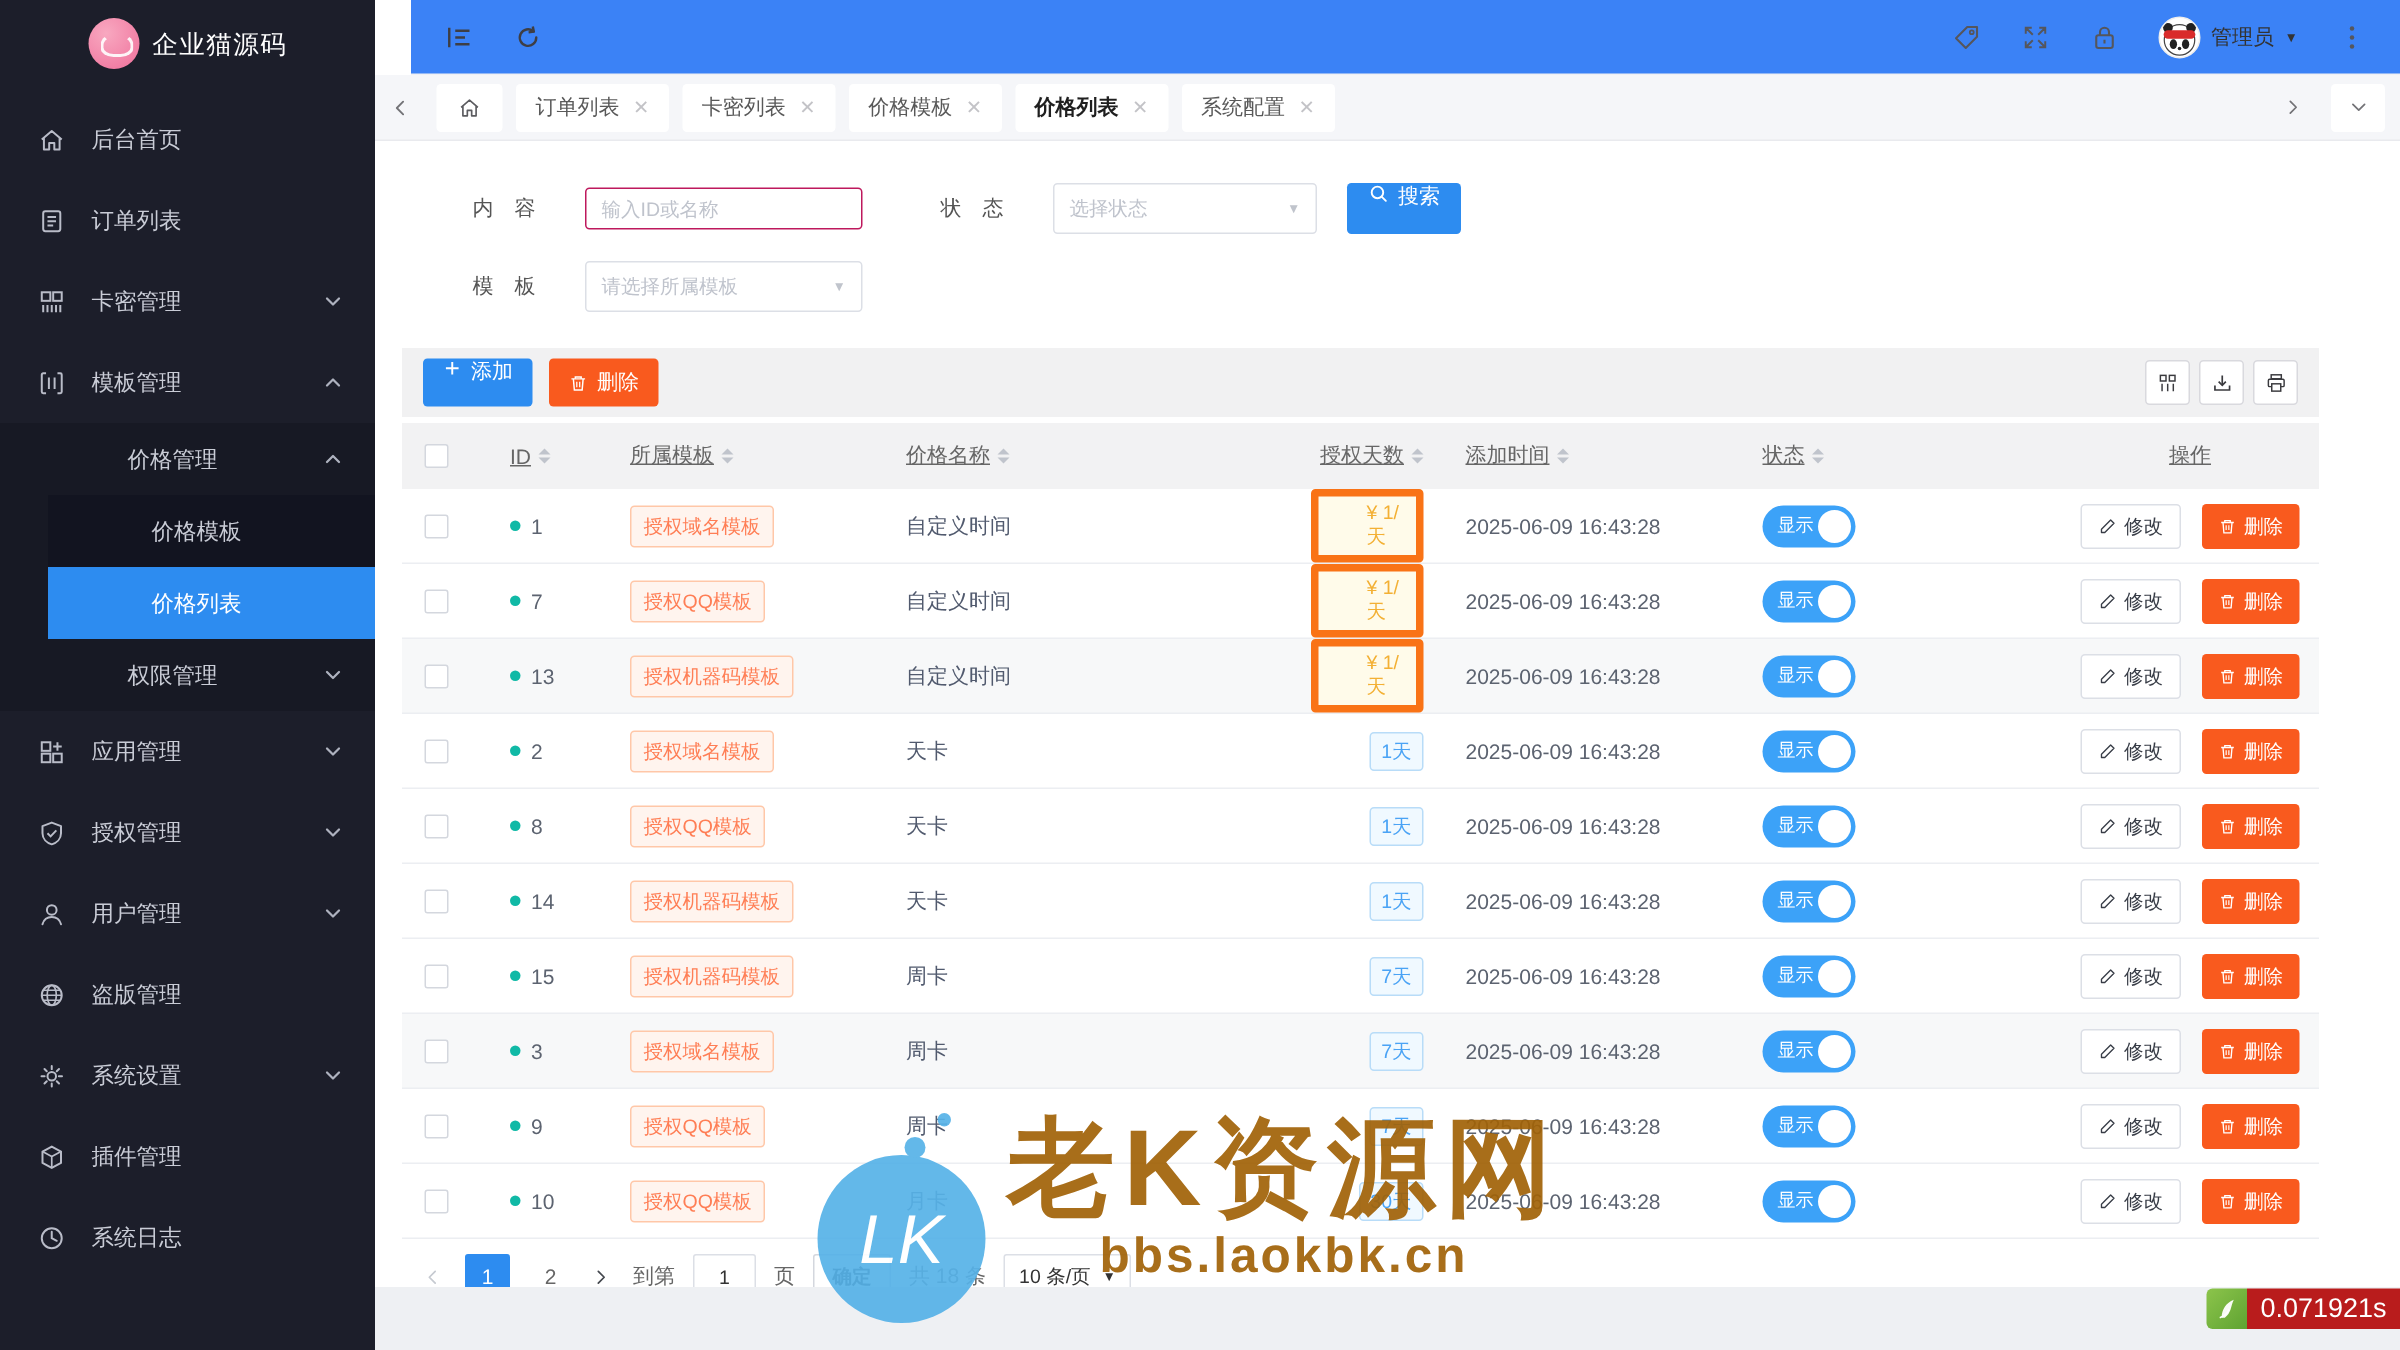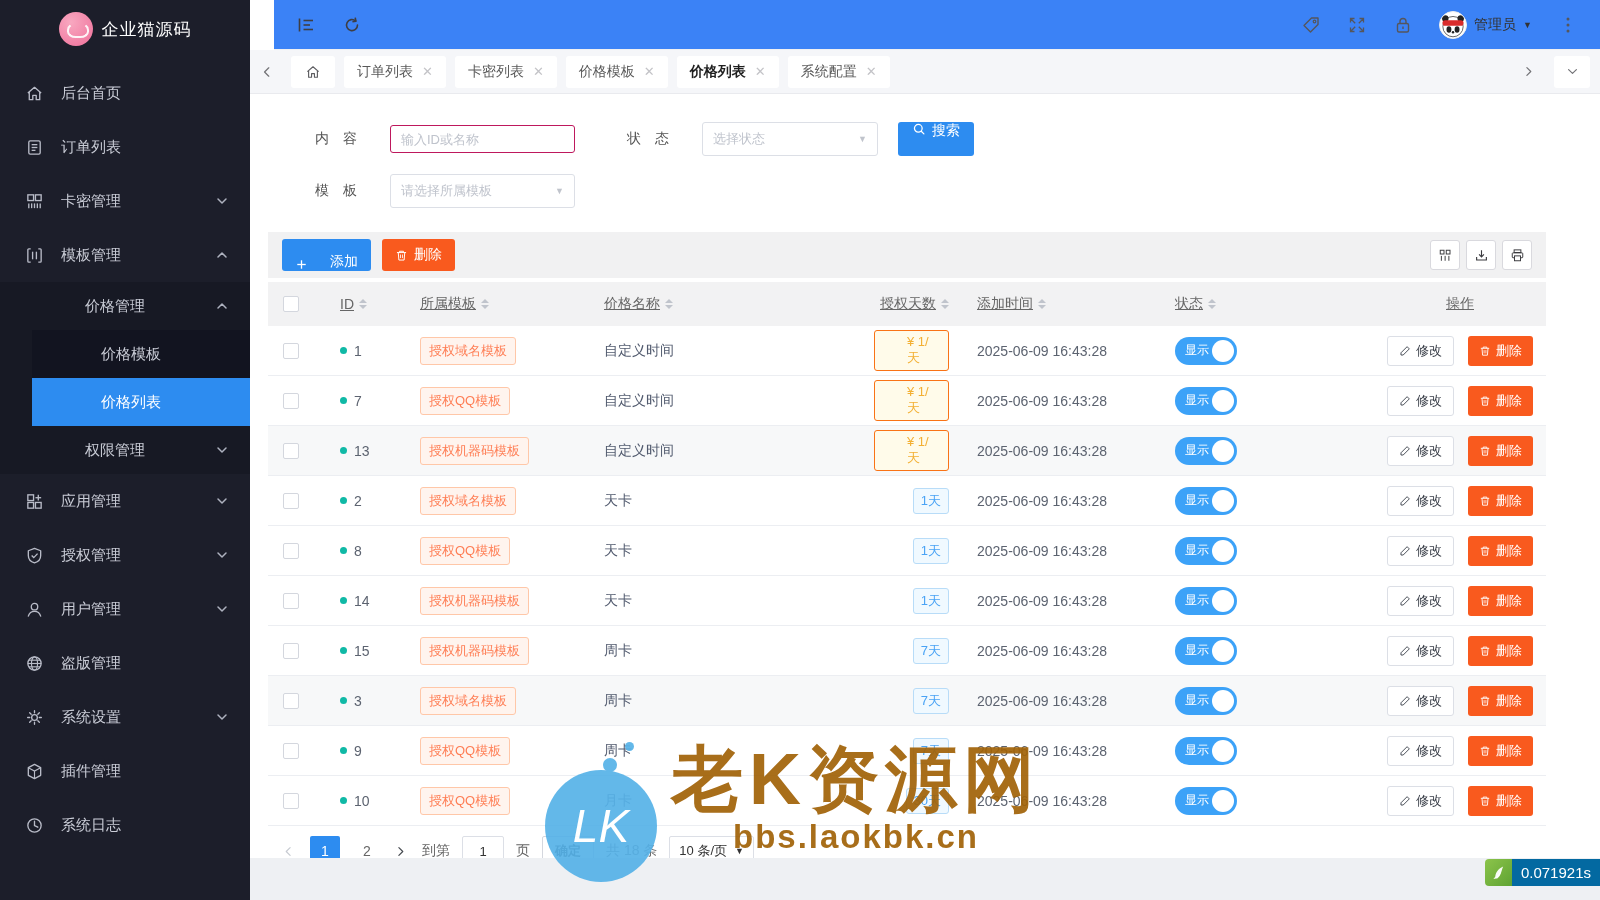--- a/index.html
+++ b/index.html
@@ -65,21 +65,21 @@
   .f-select.wide { width:185px; }
   .f-select .ph { flex:1; }
   .f-select .sel-caret { color:#c0c4cc; font-size:9px; }
   .grp-status { margin-left:52px; display:flex; align-items:center; }
   .grp-status .f-label { margin-left:0; }
   .btn-search { margin-left:20px; height:34px; padding:0 14px; background:#2d8cf0; color:#fff; border:none; border-radius:3px; font-size:14px; display:flex; align-items:flex-start; gap:6px; cursor:pointer; font-family:inherit; }
   .btn-search svg { width:14px; height:14px; }
 
   
   .toolbar { margin-top:24px; height:46px; background:#f1f1f2; display:flex; align-items:center; padding:0 14px; gap:11px; }
-  .btn-add { height:32px; padding:0 13px; background:#2d8cf0; color:#fff; border:none; border-radius:3px; font-size:14px; display:flex; align-items:flex-end; gap:22px; cursor:pointer; font-family:inherit; }
+  .btn-add { height:32px; padding:0 13px; background:#2d8cf0; color:#fff; border:none; border-radius:3px; font-size:14px; display:flex; align-items:flex-start; gap:6px; cursor:pointer; font-family:inherit; }
   .btn-del-top { height:32px; padding:0 13px; background:#f95a1e; color:#fff; border:none; border-radius:3px; font-size:14px; display:flex; align-items:center; gap:6px; cursor:pointer; font-family:inherit; }
   .btn-add svg, .btn-del-top svg { width:13px; height:13px; }
   .tool-icons { margin-left:auto; display:flex; gap:6px; }
   .tool-btn { width:30px; height:30px; background:#fff; border:1px solid #d9d9de; border-radius:3px; display:flex; align-items:center; justify-content:center; color:#3a3a3e; cursor:pointer; }
   .tool-btn svg { width:15px; height:15px; }
 
   
   .grid { display:grid; grid-template-columns:46px 100px 190px 270px 75px 215px 210px 1fr; align-items:center; }
   .thead { margin-top:4px; height:44px; background:#f2f2f3; color:#666; }
   .hcell { display:flex; align-items:center; gap:5px;text-decoration:underline; }
@@ -98,21 +98,21 @@
   .trow[data-striped="true"] { background:#f7f8f9; }
   .checkbox { width:16px; height:16px; border:1px solid #d4d7de; border-radius:2px; background:#fff; display:inline-block; cursor:pointer; }
   .c-check { display:flex; justify-content:center; }
   .c-id { display:flex; align-items:center; gap:7px; padding-left:26px; color:#5c6370; }
   .dot { width:7px; height:7px; border-radius:50%; background:#10b9a6; display:inline-block; }
   .c-tpl { padding-left:6px; }
   .tpl-badge { display:inline-block; padding:4px 8px; font-size:13px; color:#ff7e55; background:#fff4ee; border:1px solid #ffc7a8; border-radius:3px; }
   .c-name { color:#515a6e; }
   .c-days { display:flex; justify-content:flex-end; }
   .day-badge { display:inline-block; padding:3px 7px; font-size:13px; border-radius:3px; }
-  .day-badge[data-type="price"] { color:#f3b034; background:#fffbea; border:1px solid #f97316;padding-left:32px; }
+  .day-badge[data-type="price"] { color:#f3b034; background:#fffbea; border:5px solid #f97316;padding-left:32px; }
   .day-badge[data-type="days"] { color:#4aa3f5; background:#f0f9ff; border:1px solid #b8dcf8; }
   .c-time { padding-left:28px; color:#5c6370; }
   .c-status { padding-left:11px; }
   .toggle { width:62px; height:28px; border-radius:14px; background:#3ca2f8; position:relative; display:inline-flex; align-items:center; cursor:pointer; }
   .toggle-label { color:#fff; font-size:12px; margin-left:10px; }
   .knob { position:absolute; right:3px; top:3px; width:22px; height:22px; border-radius:50%; background:#fff; }
   .c-ops { display:flex; justify-content:center; gap:14px; }
   .btn-edit { height:30px; padding:0 11px; background:#fff; border:1px solid #dcdfe6; border-radius:3px; color:#383d47; font-size:13px; display:flex; align-items:center; gap:5px; cursor:pointer; font-family:inherit; }
   .btn-del { height:30px; padding:0 11px; background:#f95a1e; border:none; border-radius:3px; color:#fff; font-size:13px; display:flex; align-items:center; gap:5px; cursor:pointer; font-family:inherit; }
   .btn-edit svg, .btn-del svg { width:12px; height:12px; }
@@ -127,21 +127,21 @@
   .pg-input { width:42px; height:30px; border:1px solid #dcdfe6; border-radius:2px; text-align:center; font-size:13px; color:#333; font-family:inherit; }
   .pg-confirm { height:30px; padding:0 12px; background:#fff; border:1px solid #d4d7de; border-radius:2px; font-weight:bold; color:#2b2b2b; font-size:13px; cursor:pointer; font-family:inherit; }
   .pg-select { height:30px; border:1px solid #dcdfe6; border-radius:2px; display:flex; align-items:center; gap:8px; padding:0 9px; color:#333; font-size:13px; cursor:pointer; background:#fff; }
   .pg-select .sel-caret { font-size:9px; color:#333; }
 
   
   .footerbar { position:absolute; left:0; bottom:0; width:1350px; height:42px; background:#eef0f3; }
   .timer-chip { position:absolute; right:0; top:1px; display:flex; height:27px; }
   .timer-ic { width:27px; height:27px; background:linear-gradient(135deg,#8cc44b,#5fa332); border-radius:4px 0 0 4px; display:flex; align-items:center; justify-content:center; }
   .timer-ic svg { width:17px; height:17px; }
-  .timer-label { background:#0369a1; color:#fff; font-size:15px; display:flex; align-items:center; padding:0 9px; }
+  .timer-label { background:#b91c1c; color:#fff; font-size:18px; display:flex; align-items:center; padding:0 9px; }
 
   
   .watermark { position:absolute; left:545px; top:742px; z-index:60; display:flex; align-items:flex-start; pointer-events:none; opacity:.92; }
   .wm-circle { width:112px; height:112px; margin-top:28px; border-radius:50%; background:#56b2e8; color:#fff; display:flex; align-items:center; justify-content:center; font-size:46px; font-weight:normal; font-style:italic; position:relative; flex:0 0 auto; }
   .wm-circle::before { content:""; position:absolute; top:-12px; left:58px; width:14px; height:14px; border-radius:50%; background:#56b2e8; }
   .wm-circle::after { content:""; position:absolute; top:-28px; left:80px; width:9px; height:9px; border-radius:50%; background:#56b2e8; }
   .wm-text { margin-left:14px; text-align:center; color:#a16207; }
   .wm-title { font-size:72px; font-weight:bold; letter-spacing:6px; line-height:1.05; }
   .wm-url { font-size:33px; font-weight:bold; letter-spacing:2px; }
 

